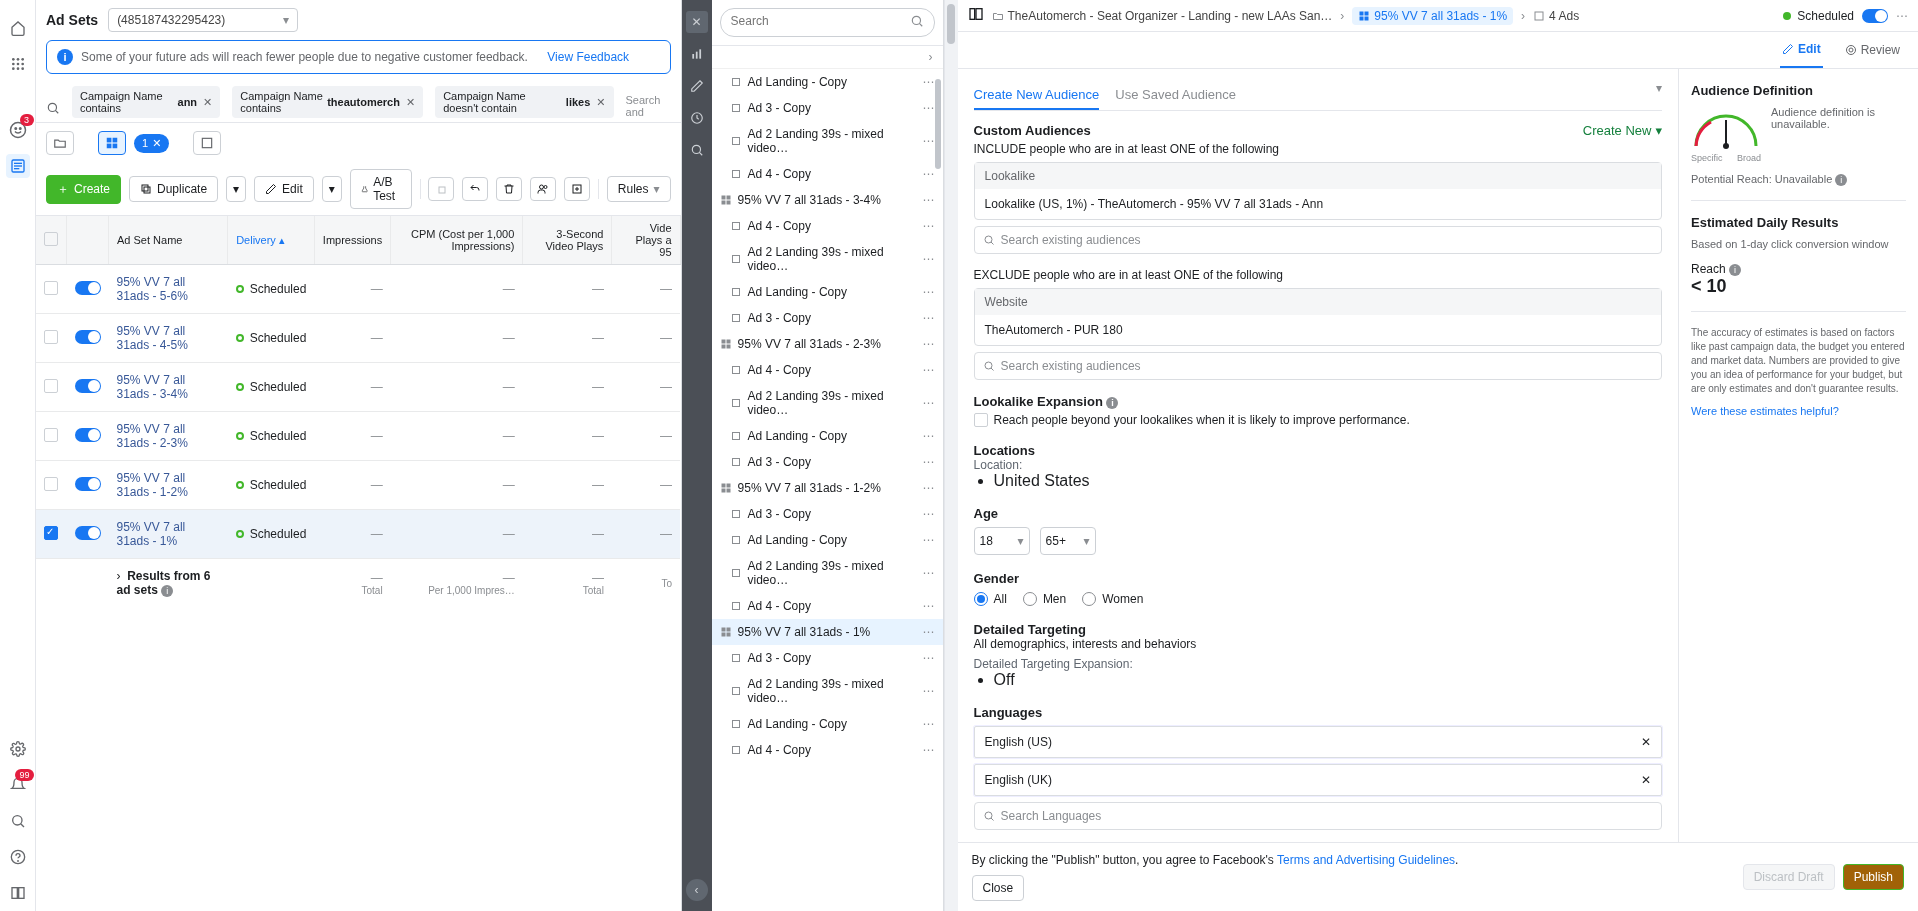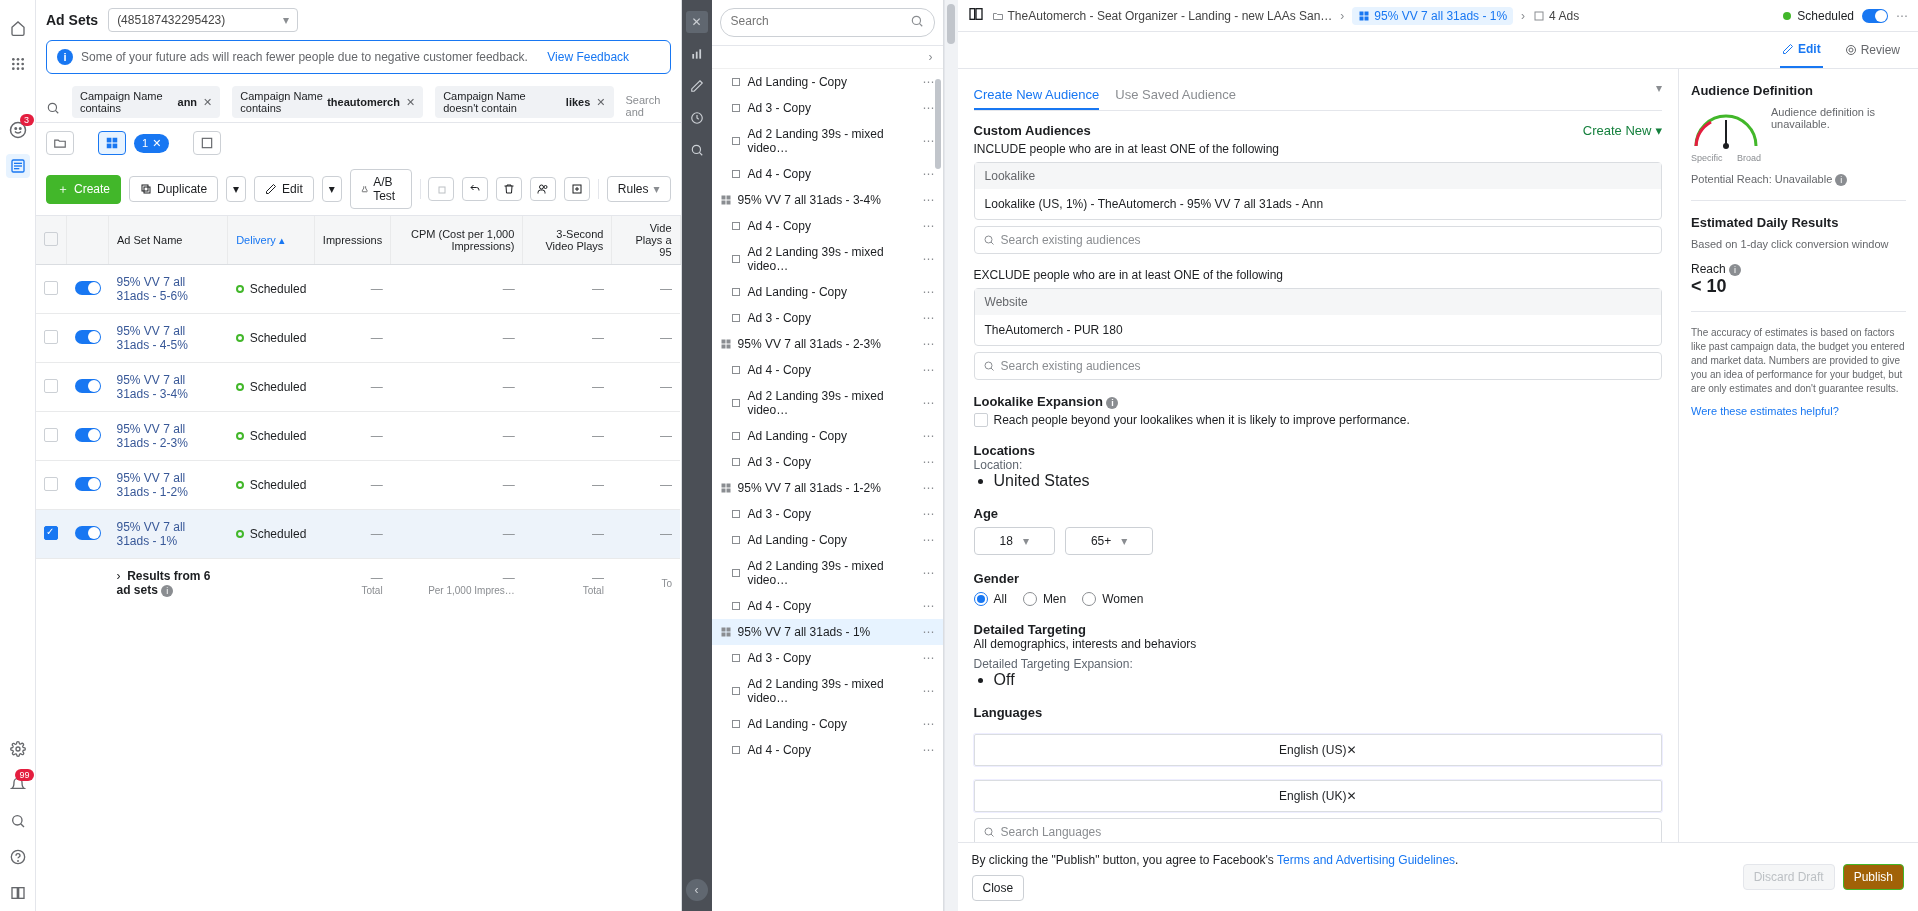--- a/index.html
+++ b/index.html
@@ -88,27 +88,27 @@
 .section-h .cnew{color:#15803d;font-weight:400;cursor:pointer;display:flex;align-items:center;gap:4px}
 .subtext{font-size:12px;color:#1c1e21}
 .card{border:1px solid #dadde1;border-radius:4px;margin-top:6px}
 .card-h{background:#f5f6f7;padding:6px 10px;font-size:12px;color:#65676b}
 .card-b{padding:8px 10px;font-size:12px}
 .search-aud{border:1px solid #dadde1;border-radius:4px;padding:6px 8px;margin-top:6px;display:flex;align-items:center;gap:6px;color:#8a8d91}
 .lbl{font-weight:600;font-size:13px;margin-top:16px}
 .loc .k{color:#606770;font-size:12px}
 .bullet{list-style:disc;margin-left:20px;font-size:16px}
 .age-row{display:flex;gap:10px;margin-top:6px}
-.sel-box{border:1px solid #ccd0d5;border-radius:4px;padding:6px 25px;display:flex;align-items:center;gap:10px;min-width:56px;justify-content:space-between}
+.sel-box{border:1px solid #ccd0d5;border-radius:4px;padding:6px 5px;display:flex;align-items:center;gap:10px;min-width:56px;justify-content:space-between}
 .radio-row{display:flex;gap:16px;margin-top:6px;align-items:center}
 .radio{display:flex;align-items:flex-end;gap:6px}
 .rdot{width:14px;height:14px;border:1px solid #8a8d91;border-radius:50%;display:flex;align-items:center;justify-content:center}
 .rdot.on{border-color:#1877f2}
 .rdot.on::after{content:"";width:8px;height:8px;background:#1877f2;border-radius:50%}
-.lang-chip{border:1px solid #dadde1;border-radius:2px;padding:8px 10px;margin-top:14px;display:flex;align-items:center;justify-content:center;box-shadow:0 0 0 1px #eef}
+.lang-chip{border:1px solid #dadde1;border-radius:2px;padding:8px 10px;margin-top:6px;display:flex;align-items:center;justify-content:space-between;box-shadow:0 0 0 1px #eef}
 .ed-side{width:240px;border-left:1px solid #e4e6eb;padding:14px 12px;overflow:auto}
 .side-h{font-weight:600;font-size:13px;margin-bottom:8px}
 .gauge{display:flex;gap:10px;align-items:flex-start;margin-bottom:10px}
 .gauge svg{flex-shrink:0}
 .side-txt{font-size:11px;color:#65676b}
 .side-bold{font-weight:700;font-size:18px}
 .ed-foot{border-top:1px solid #e4e6eb;padding:10px 14px;display:flex;align-items:center;justify-content:space-between}
 .ed-foot .legal{font-size:12px;color:#1c1e21}
 .ed-foot .legal a{color:#1877f2;text-decoration:none}
 .foot-btns{display:flex;gap:8px;align-items:center}

